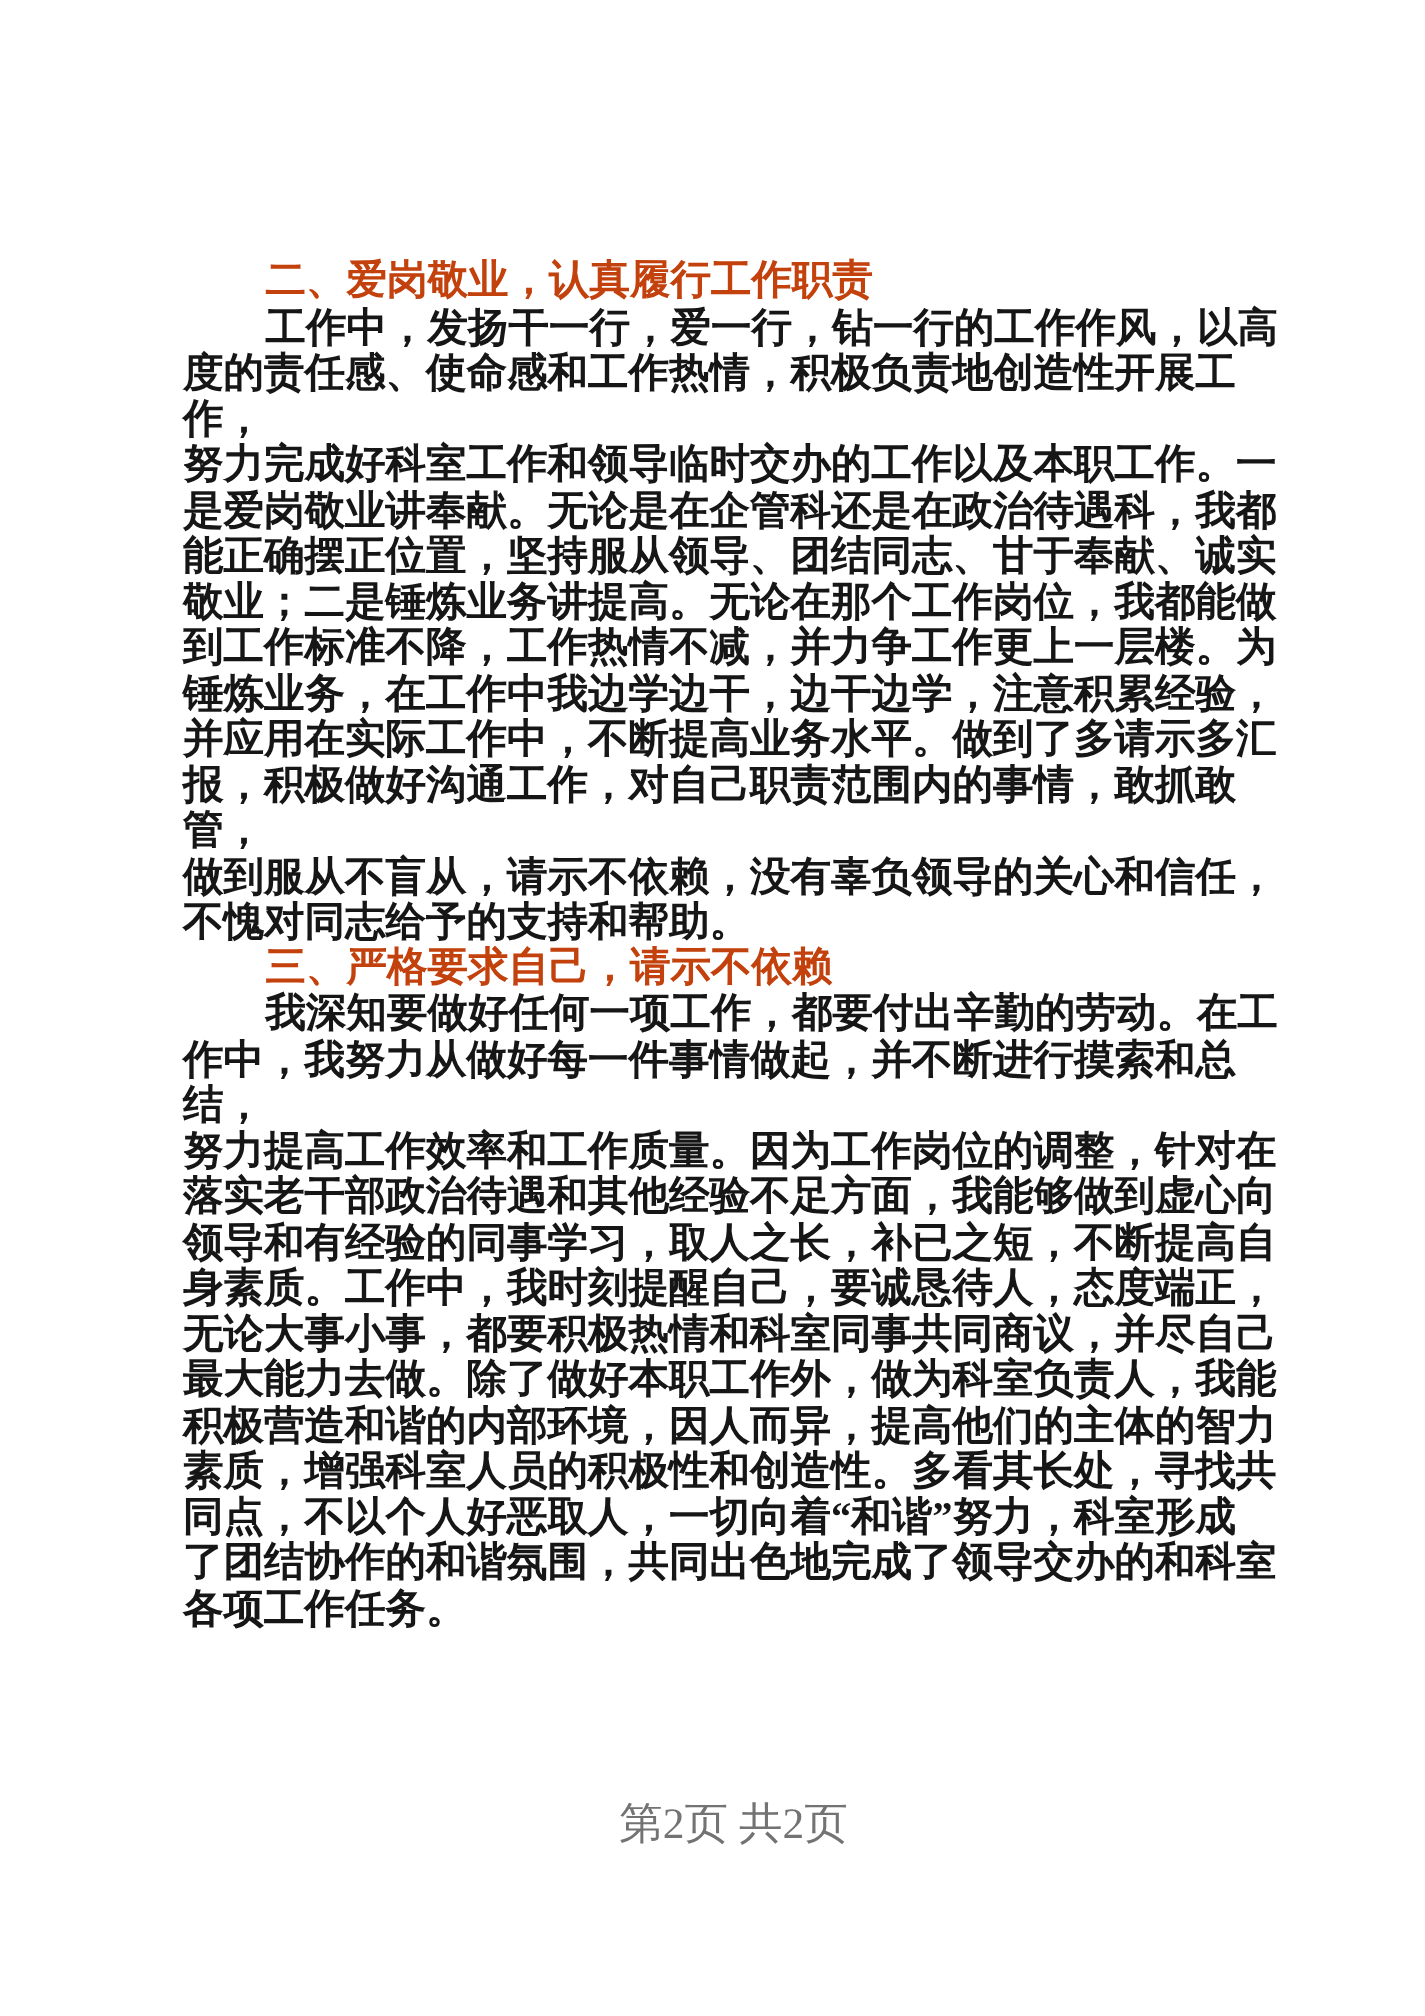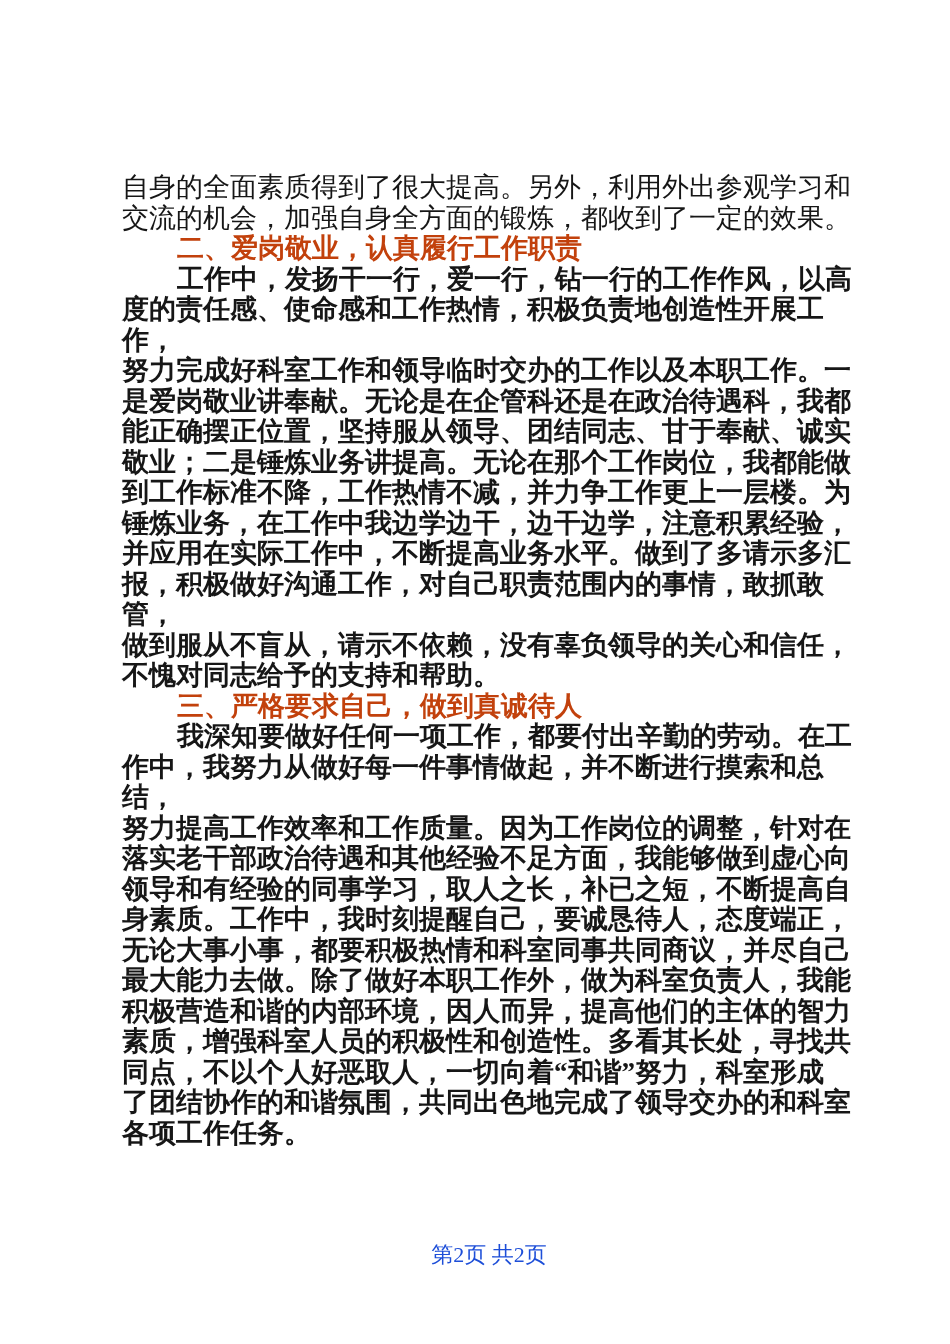--- a/index.html
+++ b/index.html
@@ -40,54 +40,52 @@
     font-weight: bold;
   }
   .heading {
     font-family: "DejaVu Sans", "Liberation Sans", sans-serif;
     font-weight: 700;
     color: #c2410c;
   }
   .footer {
     position: absolute;
     left: 122px;
-    top: 1242px;
+    top: 1203px;
     width: 734px;
     text-align: center;
-    font-size: 22px;
+    font-size: 29px;
     line-height: 26px;
-    color: #1d4ed8;
+    color: #737373;
   }
 </style>
 </head>
 <body>
 
 <div class="page">
 
   <div class="text-block">
 
-    <div class="para">自身的全面素质得到了很大提高。另外，利用外出参观学习和
-交流的机会，加强自身全方面的锻炼，都收到了一定的效果。</div>
 
     <div class="para heading indent">二、爱岗敬业，认真履行工作职责</div>
 
     <div class="para indent">工作中，发扬干一行，爱一行，钻一行的工作作风，以高
 度的责任感、使命感和工作热情，积极负责地创造性开展工作，
 努力完成好科室工作和领导临时交办的工作以及本职工作。一
 是爱岗敬业讲奉献。无论是在企管科还是在政治待遇科，我都
 能正确摆正位置，坚持服从领导、团结同志、甘于奉献、诚实
 敬业；二是锤炼业务讲提高。无论在那个工作岗位，我都能做
 到工作标准不降，工作热情不减，并力争工作更上一层楼。为
 锤炼业务，在工作中我边学边干，边干边学，注意积累经验，
 并应用在实际工作中，不断提高业务水平。做到了多请示多汇
 报，积极做好沟通工作，对自己职责范围内的事情，敢抓敢管，
 做到服从不盲从，请示不依赖，没有辜负领导的关心和信任，
 不愧对同志给予的支持和帮助。</div>
 
-    <div class="para heading indent">三、严格要求自己，做到真诚待人</div>
+    <div class="para heading indent">三、严格要求自己，请示不依赖</div>
 
     <div class="para indent">我深知要做好任何一项工作，都要付出辛勤的劳动。在工
 作中，我努力从做好每一件事情做起，并不断进行摸索和总结，
 努力提高工作效率和工作质量。因为工作岗位的调整，针对在
 落实老干部政治待遇和其他经验不足方面，我能够做到虚心向
 领导和有经验的同事学习，取人之长，补已之短，不断提高自
 身素质。工作中，我时刻提醒自己，要诚恳待人，态度端正，
 无论大事小事，都要积极热情和科室同事共同商议，并尽自己
 最大能力去做。除了做好本职工作外，做为科室负责人，我能
 积极营造和谐的内部环境，因人而异，提高他们的主体的智力

